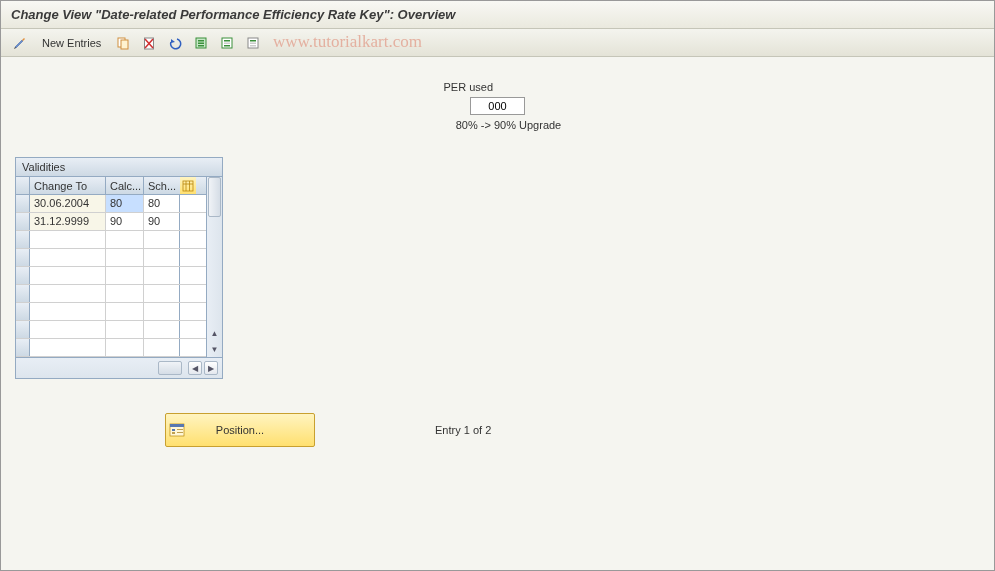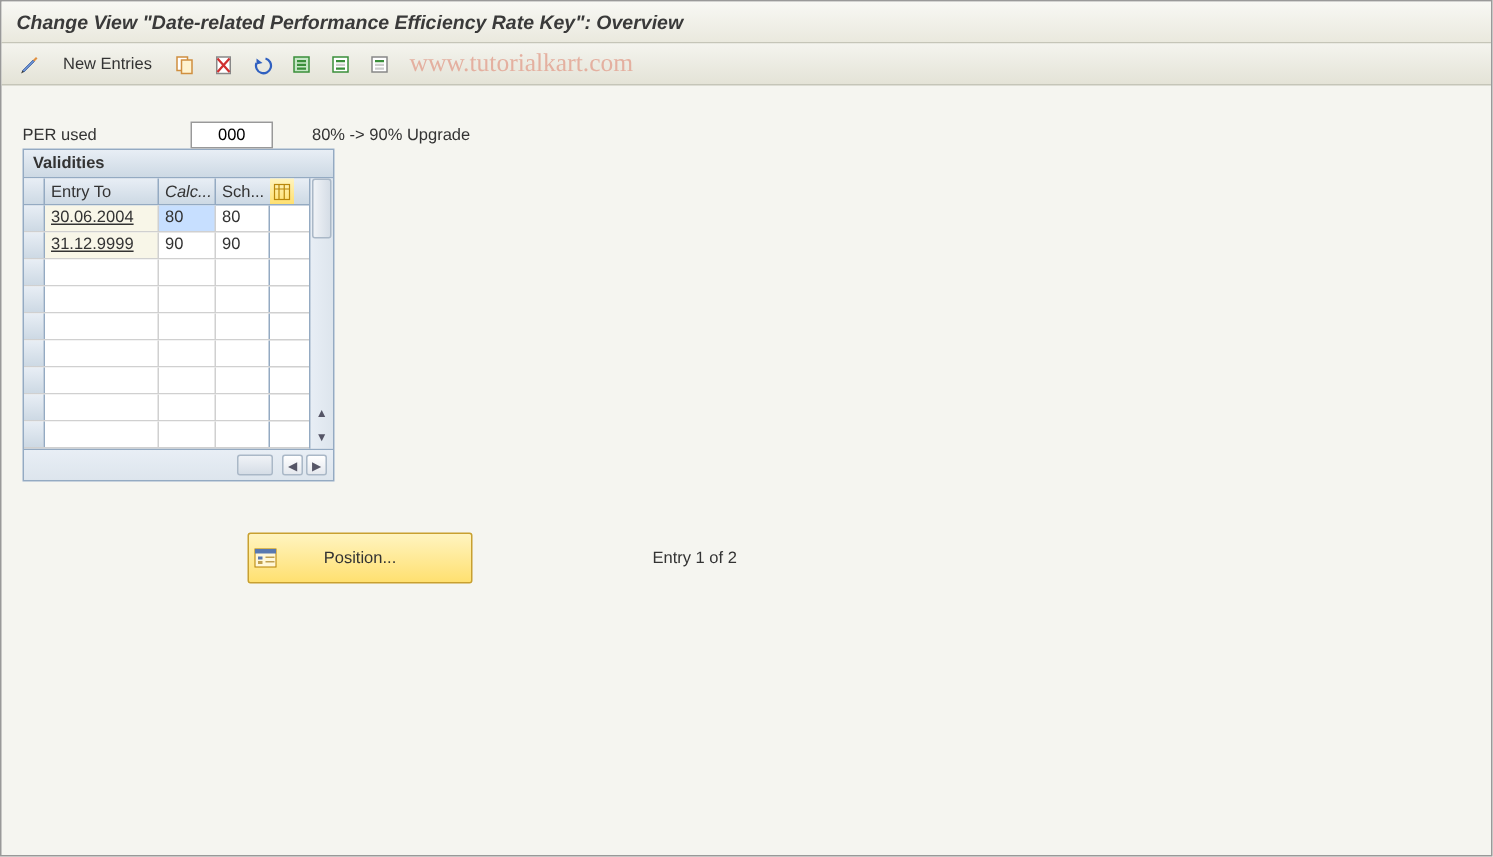--- a/index.html
+++ b/index.html
@@ -64,20 +64,22 @@
       color: #e4b0a0;
       font-family: Georgia, serif;
     }
     .content {
       padding: 24px 14px;
     }
     .field-row {
       display: flex;
       align-items: center;
       gap: 4px;
+      margin-bottom: 26px;
+      flex-direction: column;
     }
     .field-label {
       width: 108px;
       color: #333;
     }
     .field-input {
       width: 55px;
       height: 18px;
       border: 1px solid #999;
       background: #fff;
@@ -95,21 +97,20 @@
       border: 1px solid #94aac2;
       background: #fff;
       margin-bottom: 34px;
     }
     .table-title {
       background: linear-gradient(#e8eef5, #cdd9e4);
       border-bottom: 1px solid #94aac2;
       padding: 3px 6px;
       color: #333;
       font-size: 11px;
-      font-weight: bold;
     }
     .table-grid {
       display: flex;
     }
     .table-inner {
       flex: 1;
     }
     .table-header-row {
       display: flex;
       background: linear-gradient(#e8eef5, #cdd9e4);
@@ -121,21 +122,21 @@
       padding: 2px 4px;
       color: #333;
       font-size: 11px;
       display: flex;
       align-items: center;
       overflow: hidden;
       white-space: nowrap;
     }
     .th-sel { width: 14px; background: linear-gradient(#e8eef5, #cdd9e4); padding:0;}
     .th-valid { width: 76px; }
-    .th-calc { width: 38px; font-style: italic; }
+    .th-calc { width: 38px; }
     .th-sch { width: 36px; border-right: none; }
     .th-config {
       width: 16px;
       padding: 0;
       display: flex;
       align-items: center;
       justify-content: center;
       background: linear-gradient(#fff4c0, #ffe070);
       cursor: pointer;
       border-right: none;
@@ -153,21 +154,21 @@
       overflow: hidden;
       white-space: nowrap;
     }
     .td-sel {
       width: 14px;
       background: linear-gradient(#e8eef5, #cdd9e4);
       border-right: 1px solid #94aac2;
       padding: 0;
       cursor: pointer;
     }
-    .td-valid { width: 76px; background: #f8f6e8; text-decoration: underline; }
+    .td-valid { width: 76px; background: #f8f6e8; }
     .td-calc { width: 38px; }
     .td-sch { width: 36px; border-right: 1px solid #94aac2;}
     .td-calc.selected {
       background: #c7dfff;
     }
     .empty-row .td-valid,
     .empty-row .td-calc,
     .empty-row .td-sch {
       background: #fff;
     }
@@ -337,21 +338,21 @@
     <input class="field-input" readonly="" value="000" style="">
     <span class="field-desc">80% -&gt; 90% Upgrade</span>
   </div>
 
   <div class="table-container">
     <div class="table-title">Validities</div>
     <div class="table-grid">
       <div class="table-inner">
         <div class="table-header-row">
           <div class="th th-sel"></div>
-          <div class="th th-valid">Entry To</div>
+          <div class="th th-valid">Change To</div>
           <div class="th th-calc">Calc...</div>
           <div class="th th-sch">Sch...</div>
           <div class="th th-config">
             <svg width="12" height="12" viewBox="0 0 12 12">
               <rect x="1" y="1" width="10" height="10" fill="none" stroke="#b8860b" stroke-width="0.8"></rect>
               <line x1="1" y1="4" x2="11" y2="4" stroke="#b8860b" stroke-width="0.8"></line>
               <line x1="4" y1="1" x2="4" y2="11" stroke="#b8860b" stroke-width="0.8"></line>
               <line x1="7.5" y1="1" x2="7.5" y2="11" stroke="#b8860b" stroke-width="0.8"></line>
             </svg>
           </div>

